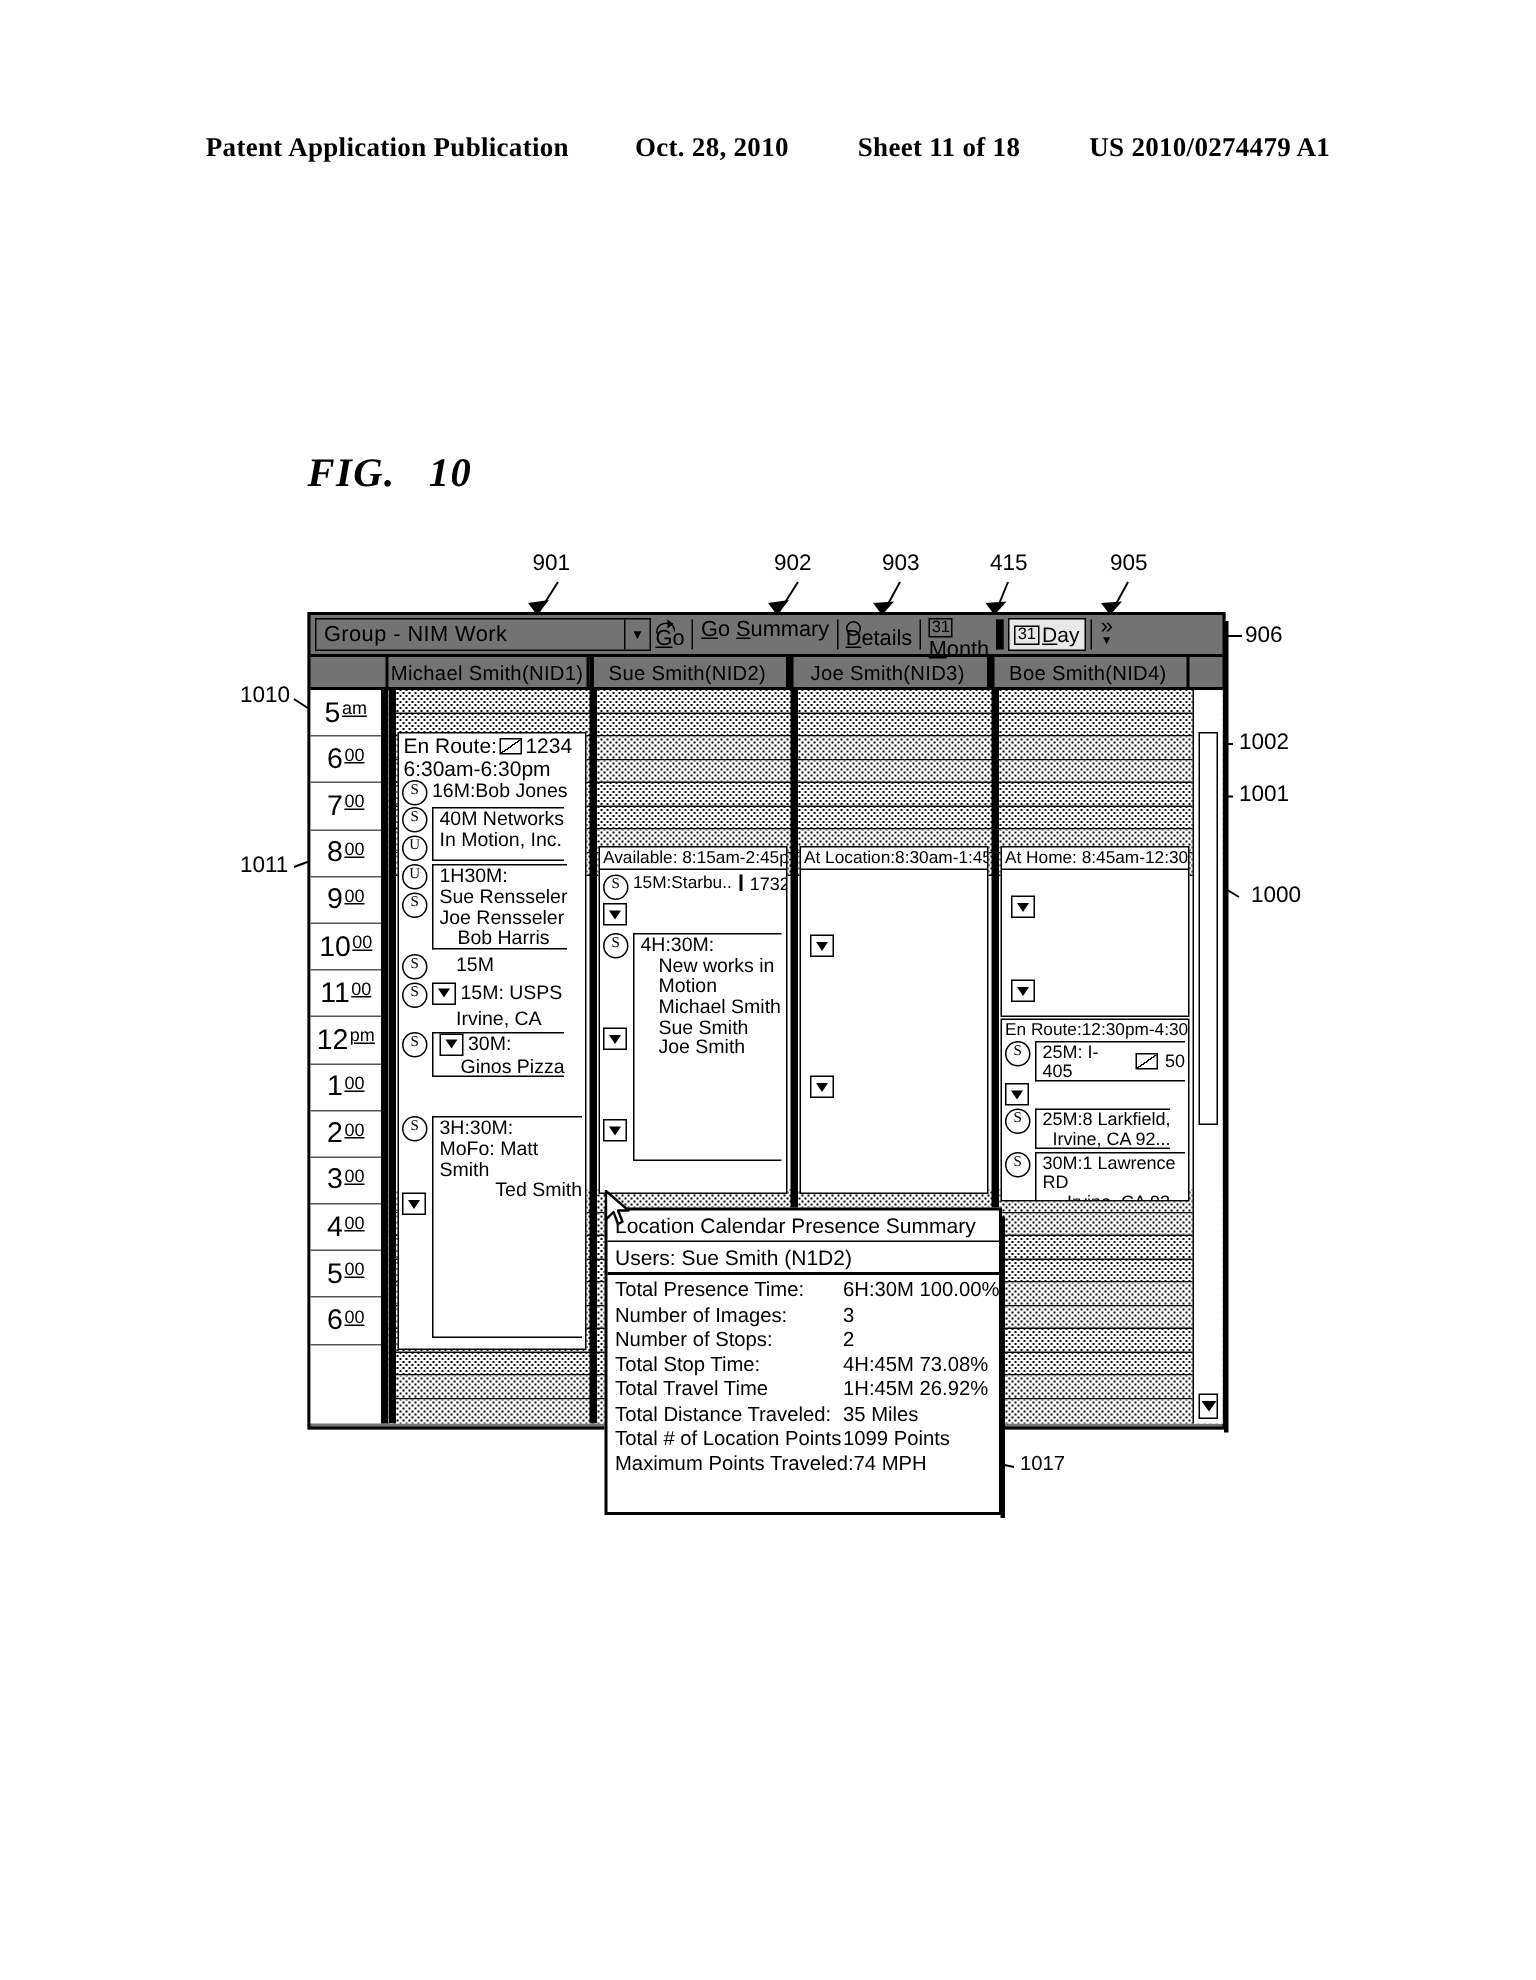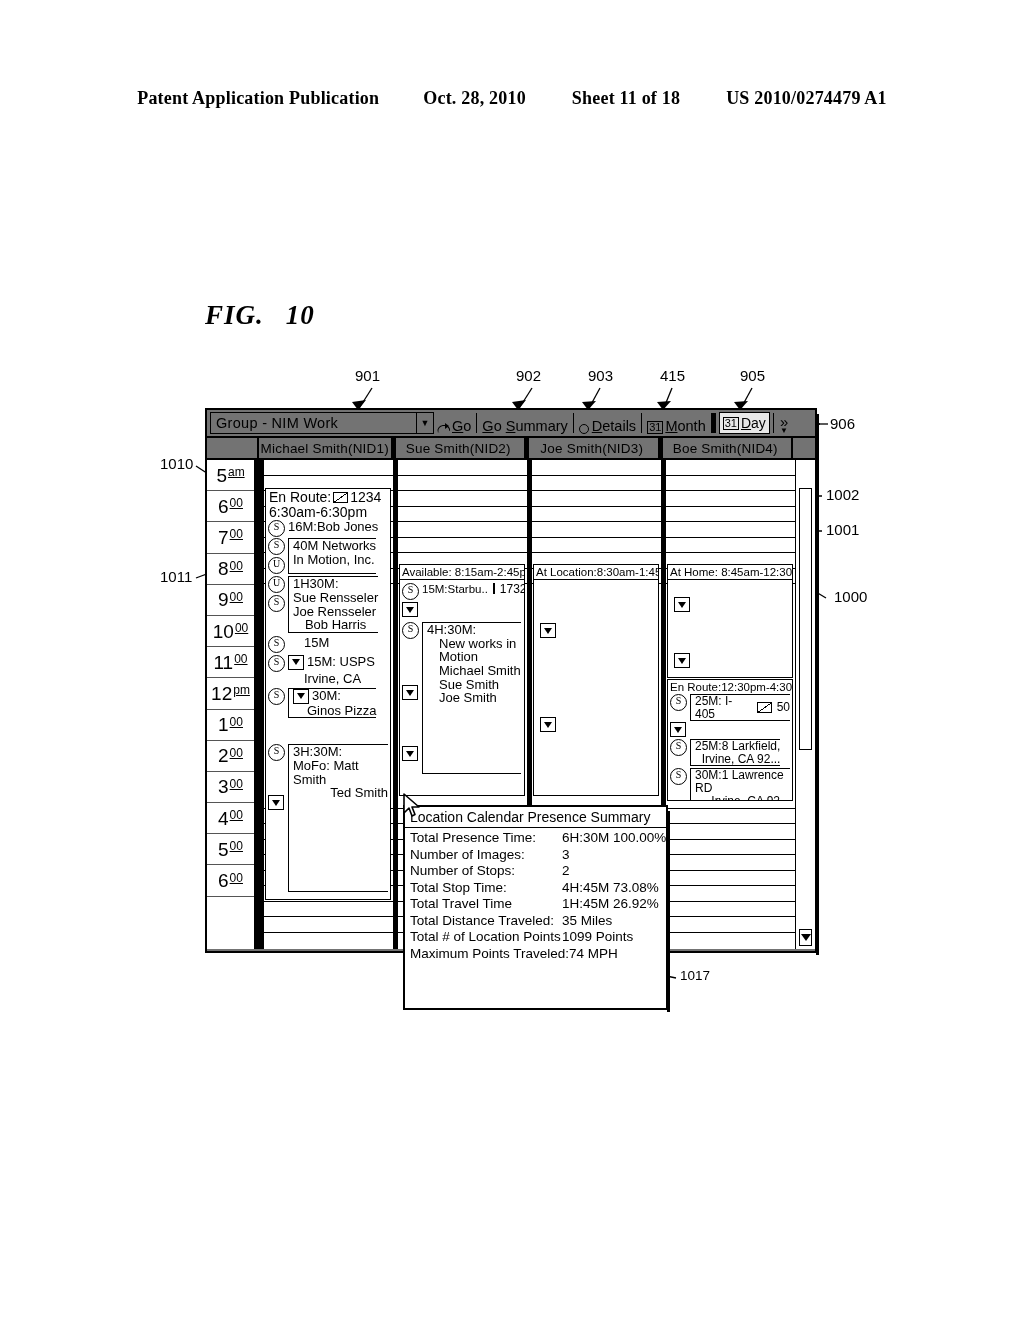--- a/index.html
+++ b/index.html
@@ -97,24 +97,25 @@
   }
   .combo .arrowbox {
     width: 16px;
     align-self: stretch;
     border-left: 1px solid #000;
     display: flex; align-items: center; justify-content: center;
     font-size: 9px;
   }
   .tb-item {
     display: flex;
-    align-items: flex-end;
+    align-items: flex-start;
     padding: 0 3px;
     font-size: 14.5px;
     white-space: nowrap;
+    flex-direction: column;
   }
   .tb-sep {
     width: 1px; background: #000; margin: 1px 2px;
   }
   .tb-sep2 {
     width: 3px; background: #000; margin: 1px 2px;
     border-left:1px solid #000;border-right:1px solid #000;
   }
   .ul { text-decoration: underline; }
   .ico-go {
@@ -730,20 +731,21 @@
     <div class="vscroll">
       <div class="vthumb"></div>
       <div class="vbtn"></div>
     </div>
 
   </div>
 </div>
 
 <div id="summary-dialog">
   <div class="sd-title">Location Calendar Presence Summary</div>
+  <div class="sd-users">Users: Sue Smith (N1D2)</div>
   <div class="sd-rows">
     <div class="sd-row">
       <span class="lbl">Total Presence Time:</span>
       <span class="val">6H:30M 100.00%</span>
     </div>
     <div class="sd-row">
       <span class="lbl">Number of Images:</span>
       <span class="val">3</span>
     </div>
     <div class="sd-row">

